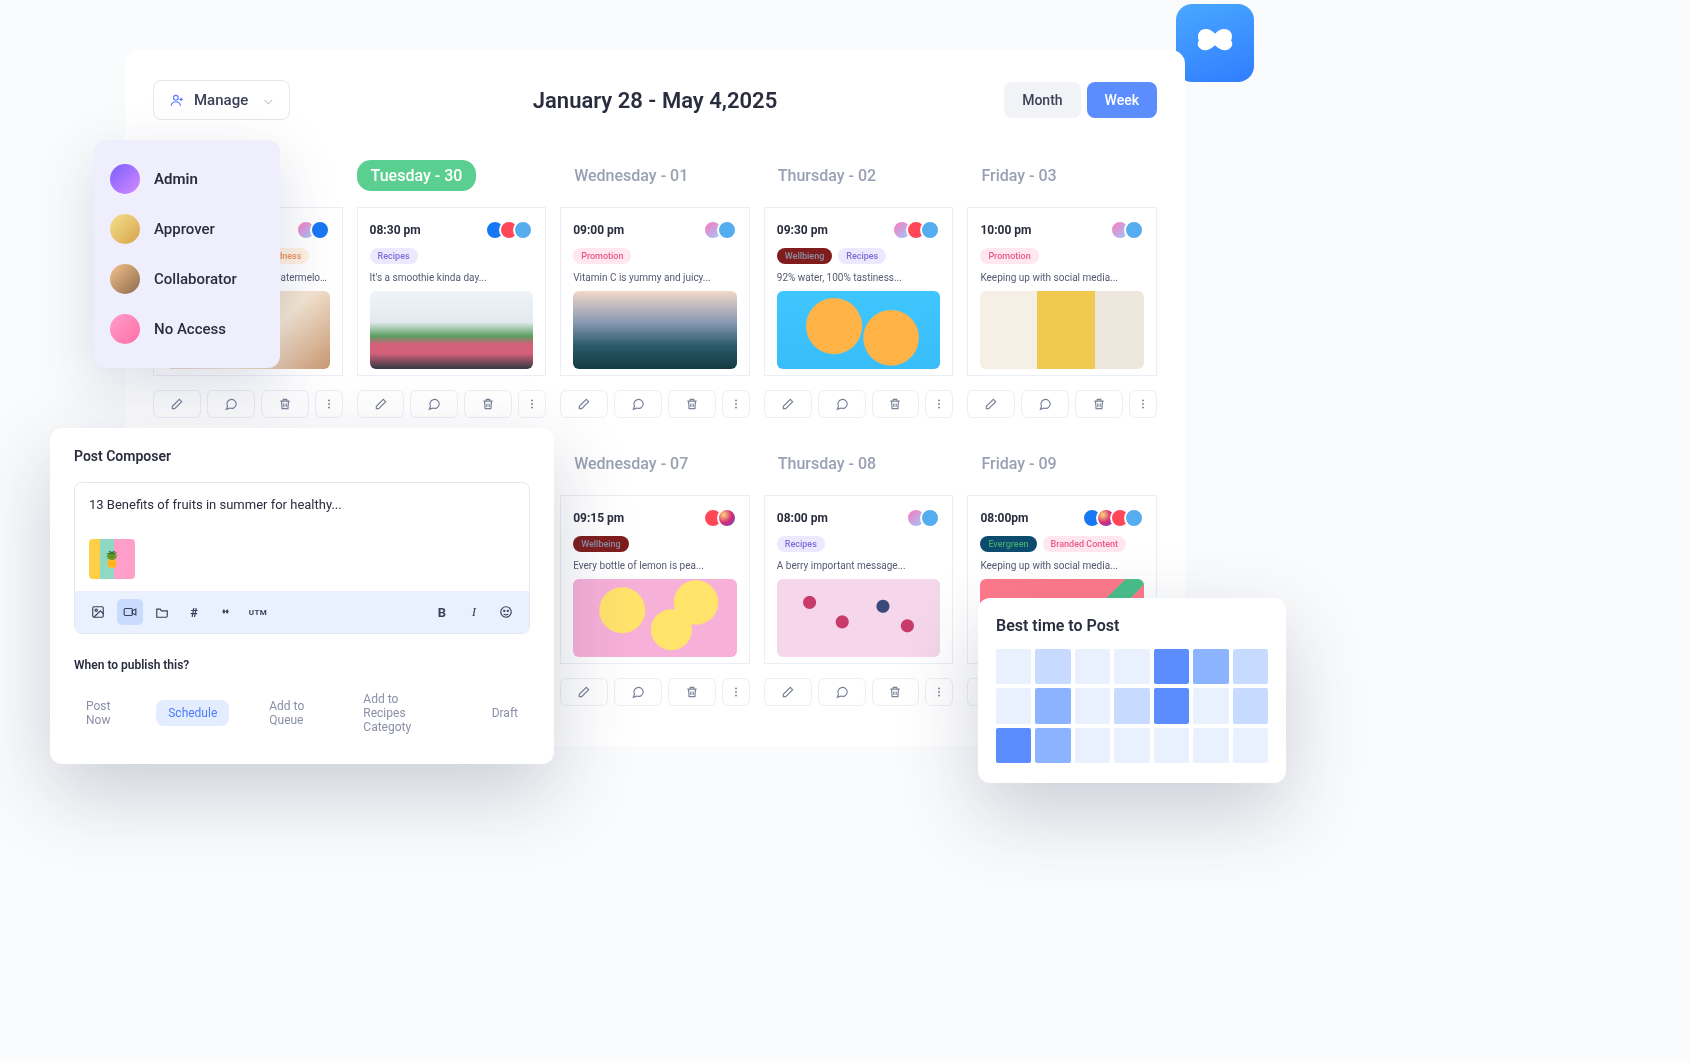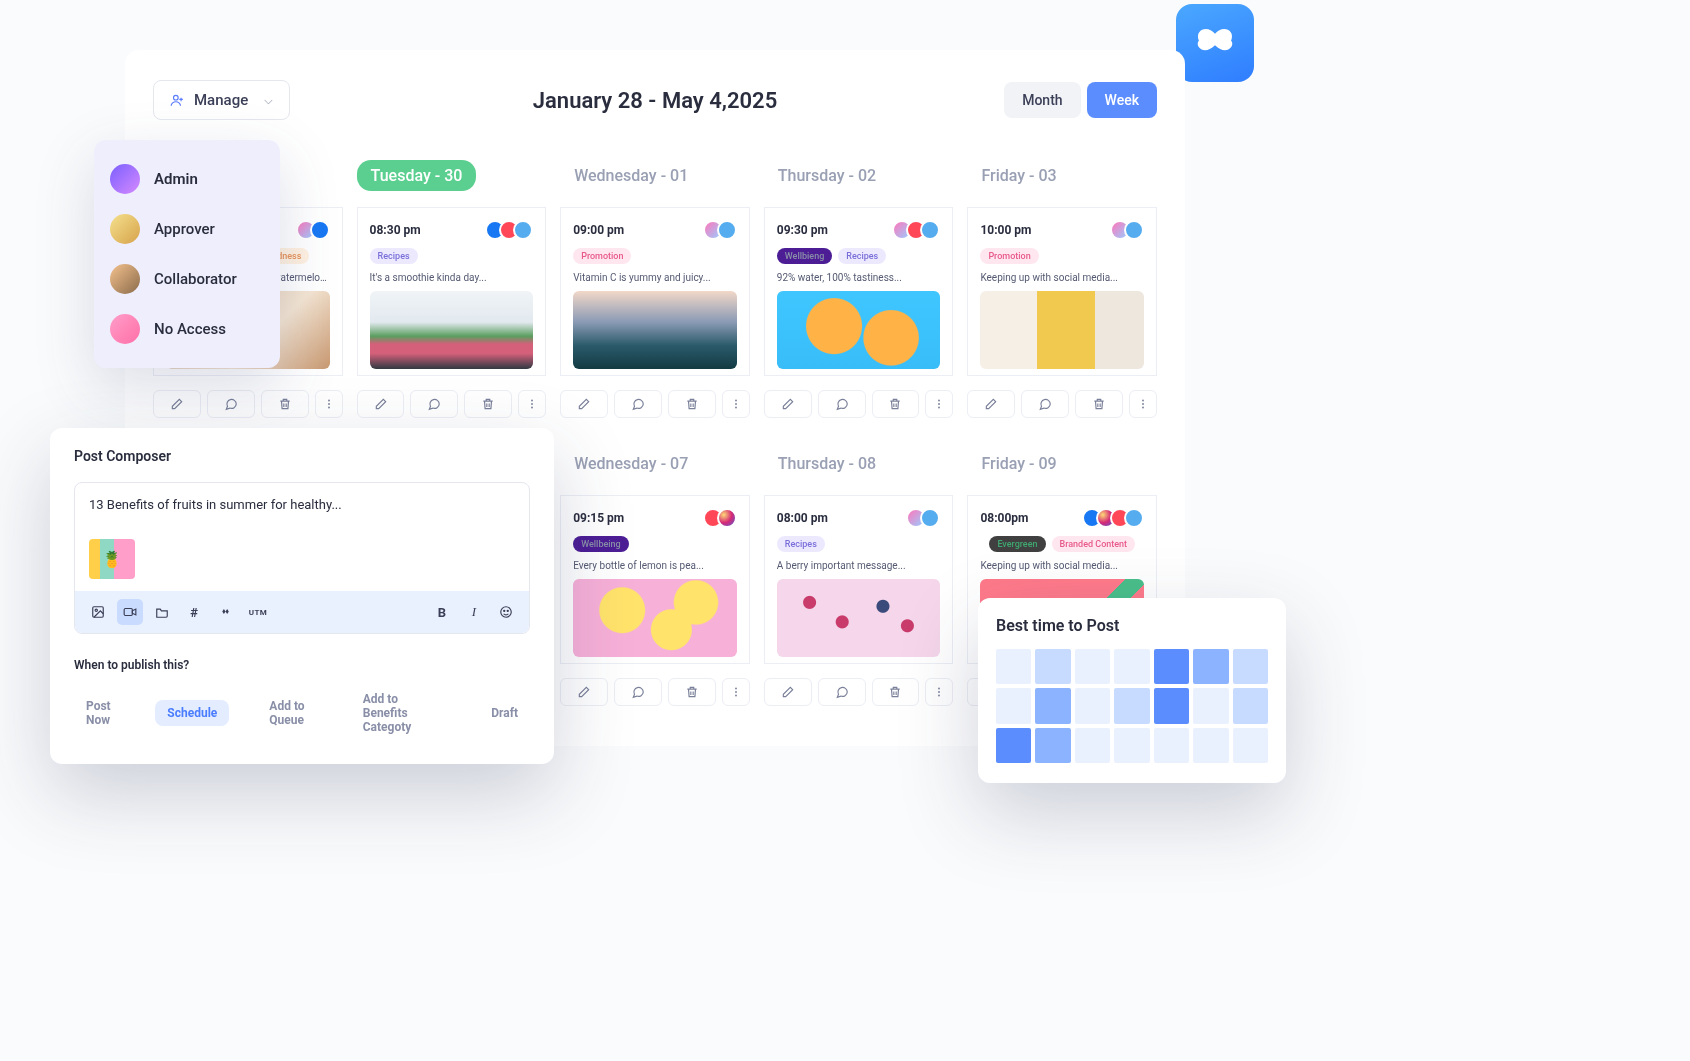--- a/index.html
+++ b/index.html
@@ -65,22 +65,22 @@
   .av-dot.tw { background: #55acee; }
   .av-dot.yt { background: #ff4757; }
   .av-dot.ig { background: radial-gradient(circle at 30% 30%,#feda75,#d62976,#4f5bd5); }
   .tag-row { display: flex; gap: 6px; flex-wrap: wrap; margin-bottom: 8px; }
   .tag {
     font-size: 9px; font-weight: 500; padding: 3px 8px; border-radius: 10px;
   }
   .tag.pink { background: #ffe6ef; color: #e85a8b; }
   .tag.orange { background: #fff1e0; color: #e8925a; }
   .tag.purple { background: #ece9ff; color: #7a6fd9; }
-  .tag.grey { background: #4c1d95; color: #8a8fa8; }
-  .tag.green { background: #404040; color: #3fa76f; margin-left: 9px; }
+  .tag.grey { background: #7f1d1d; color: #8a8fa8; }
+  .tag.green { background: #0c4a6e; color: #3fa76f; }
   .post-caption {
     font-size: 10px; color: #555a72; margin-bottom: 8px; white-space: nowrap;
     overflow: hidden; text-overflow: ellipsis;
   }
   .post-img {
     width: 100%; height: 78px; border-radius: 6px;
   }
   .img-cat { background: linear-gradient(135deg,#d9b896 0%,#e8d5c0 30%,#f5e6d3 60%,#c89870 100%); }
   .img-tulip { background: linear-gradient(180deg,#f0f4f7 0%,#e2e9ef 40%,#5a9e5f 58%,#d4607a 68%,#d4607a 80%,#2f3842 100%); }
   .img-mountain { background: linear-gradient(180deg,#f2d8c8 0%,#8a9ab5 40%,#2b5a6b 70%,#123a42 100%); }
@@ -143,21 +143,21 @@
   }
   .tool-ic {
     width: 26px; height: 26px; border-radius: 5px; display: flex; align-items: center;
     justify-content: center; color: #3b3f57; font-size: 13px; cursor: pointer;
   }
   .tool-ic.active { background: #c9dbff; }
   .tool-ic.utm { font-size: 8px; font-weight: 700; letter-spacing: 0.5px; }
   .tool-spacer { flex: 1; }
 
   .when-label { font-size: 12px; font-weight: 600; color: #2a2d3e; margin: 24px 0 14px 0; }
-  .publish-opts { display: flex; gap: 28px; align-items: center; font-weight: bold; }
+  .publish-opts { display: flex; gap: 28px; align-items: center; }
   .pub-opt { font-size: 12px; color: #8a8fa8; cursor: pointer; padding: 6px 12px; border-radius: 8px; }
   .pub-opt.active { background: #e3edff; color: #4a7dff; }
 
   
   .best-time {
     position: absolute; left: 978px; top: 598px; width: 308px;
     background: #fff; border-radius: 12px; padding: 18px 18px 20px 18px;
     box-shadow: 0 30px 80px rgba(40,50,90,0.22);
   }
   .best-time h3 { font-size: 16px; font-weight: 600; color: #2a2d3e; margin-bottom: 14px; }
@@ -622,21 +622,21 @@
             <path d="M8 15c1 1.5 2.5 2 4 2s3-.5 4-2"></path>
           </svg>
         </div>
     </div>
   </div>
   <div class="when-label">When to publish this?</div>
   <div class="publish-opts" id="publish-opts">
       <div class="pub-opt">Post Now</div>
       <div class="pub-opt active">Schedule</div>
       <div class="pub-opt">Add to Queue</div>
-      <div class="pub-opt">Add to Benefits Categoty</div>
+      <div class="pub-opt">Add to Recipes Categoty</div>
       <div class="pub-opt">Draft</div>
     </div>
 </div>
 
 <div class="best-time">
   <h3>Best time to Post</h3>
   <div class="heat-grid" id="heat-grid">
       <div class="heat-cell" style="background: rgb(233, 241, 255);"></div>
       <div class="heat-cell" style="background: rgb(198, 219, 255);"></div>
       <div class="heat-cell" style="background: rgb(233, 241, 255);"></div>

